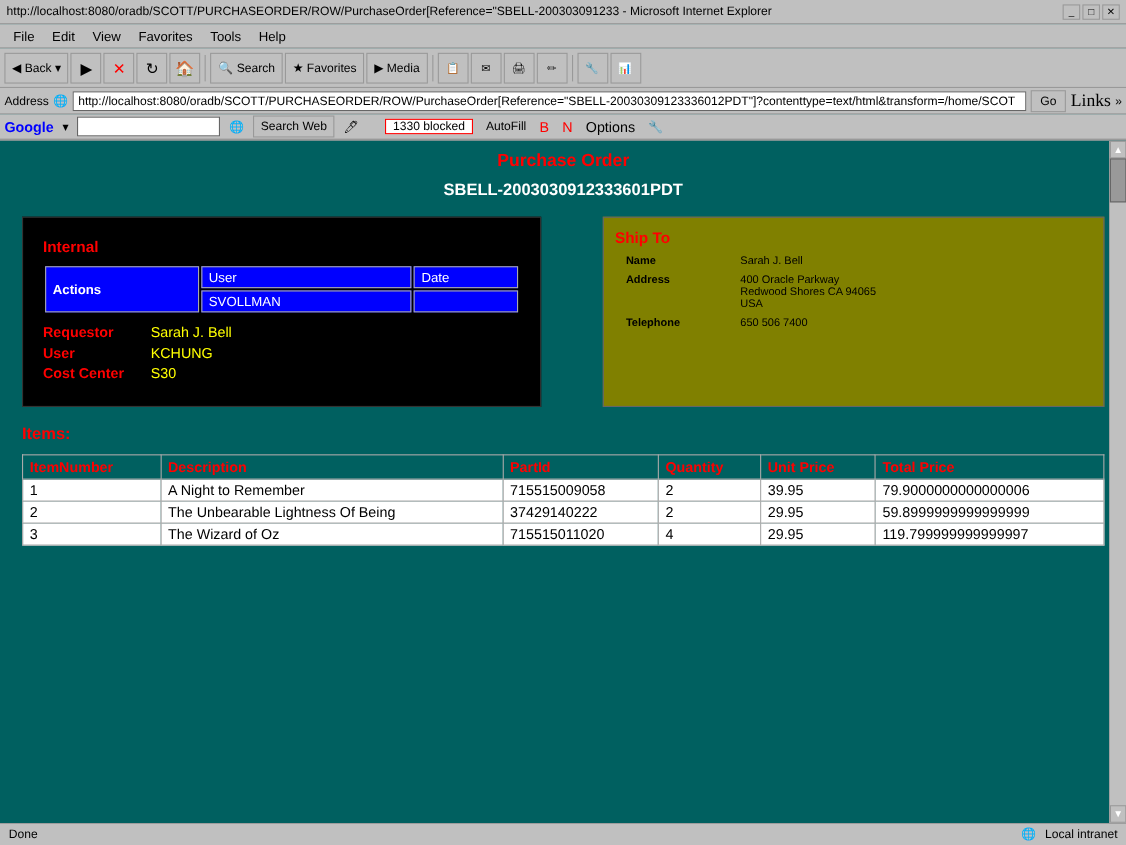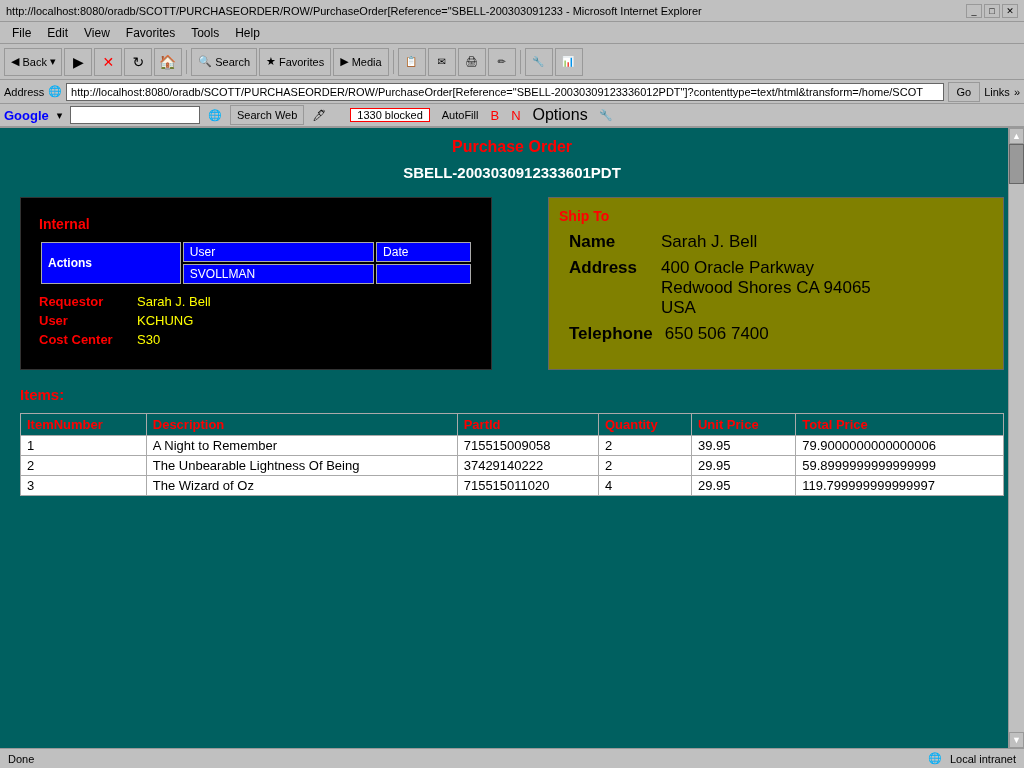--- a/index.html
+++ b/index.html
@@ -125,23 +125,24 @@
     .go-btn {
       height: 20px;
       padding: 0 8px;
       font-size: 11px;
       background: #c0c0c0;
       border: 1px solid #999;
       cursor: pointer;
       color: #000;
     }
     .links-btn {
-      font-size: 11px;
-      color: #000;
-      cursor: pointer;
+      font-size: 16px;
+      color: #000;
+      cursor: pointer;
+      font-family: Liberation Serif, serif;
     }
 
     .google-bar {
       background: #c0c0c0;
       height: 24px;
       display: flex;
       align-items: center;
       padding: 2px 4px;
       gap: 8px;
       border-bottom: 2px solid #999;
@@ -252,23 +253,23 @@
       margin-left: 36px;
     }
     .ship-title {
       color: red;
       font-size: 14px;
       font-weight: bold;
       margin-bottom: 8px;
     }
     .ship-row {
       display: flex;
-      gap: 12px;
+      gap: 24px;
       margin-bottom: 6px;
-      font-size: 17px;
+      font-size: 10px;
       padding-left: 10px;
     }
     .ship-label {
       color: black;
       font-weight: bold;
       min-width: 80px;
     }
     .ship-value {
       color: black;
     }
@@ -418,21 +419,21 @@
   <span class="google-logo">Google</span>
   <span>▾</span>
   <input class="google-input" type="text" style="">
   <span style="font-size:11px;">🌐</span>
   <button class="google-search-btn">Search Web</button>
   <span style="font-size:11px;">🖊</span>
   <span style="padding: 0 6px; border: 1px solid #f00; background: #fff; color:#000; font-size:11px;margin-left:16px;">1330 blocked</span>
   <span style="padding: 0 4px; font-size:11px;">AutoFill</span>
   <span style="font-size:13px; color: #f00;">B</span>
   <span style="font-size:13px; color: #f00; margin-left:4px;">N</span>
-  <span style="padding: 0 4px; font-size:16px;">Options</span>
+  <span style="padding: 0 4px; font-size:13px;">Options</span>
   <span style="font-size:11px;">🔧</span>
 </div>
 
 <div class="scrollbar">
   <div class="scroll-btn">▲</div>
   <div class="scroll-track">
     <div class="scroll-thumb"></div>
   </div>
   <div class="scroll-btn">▼</div>
 </div>

